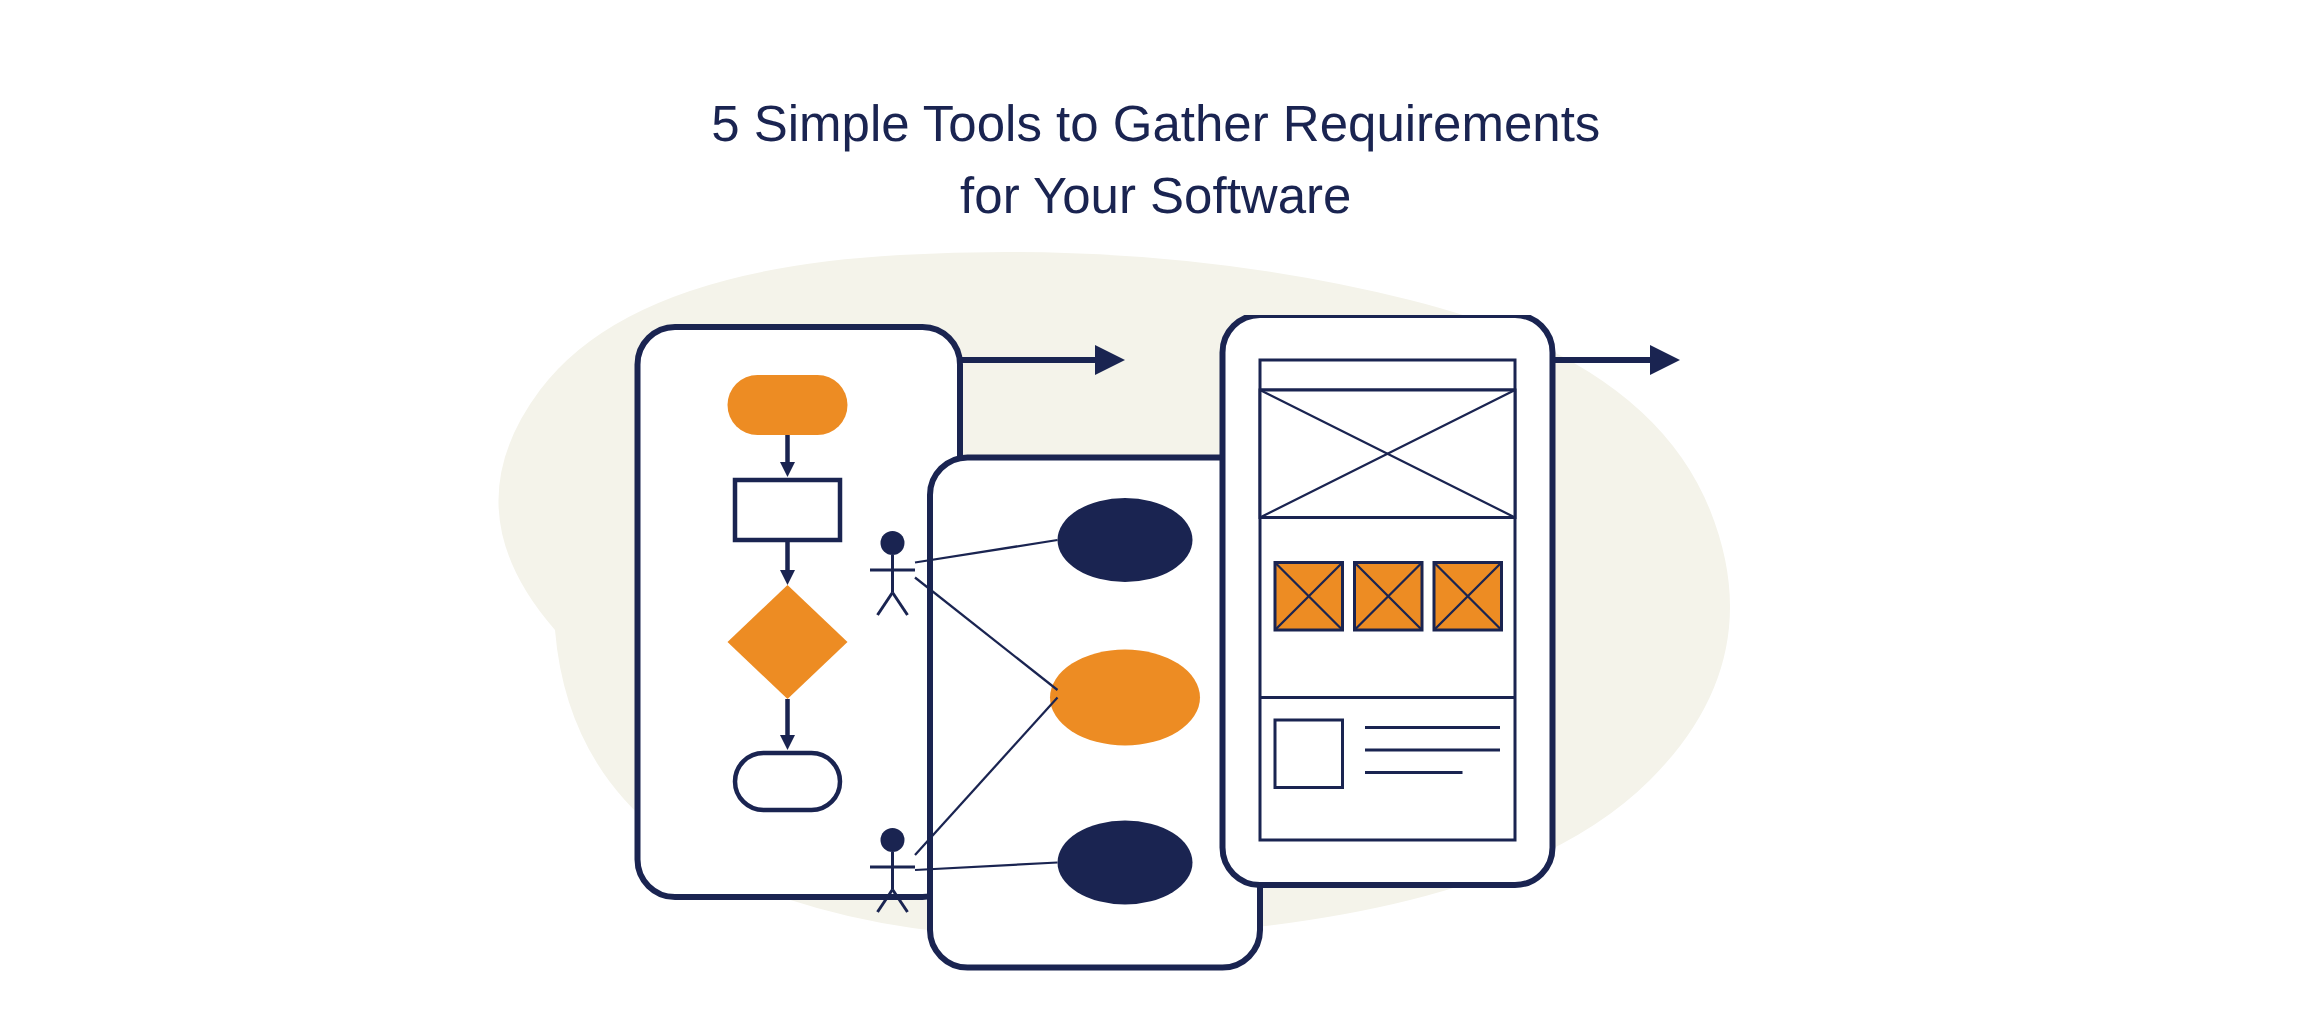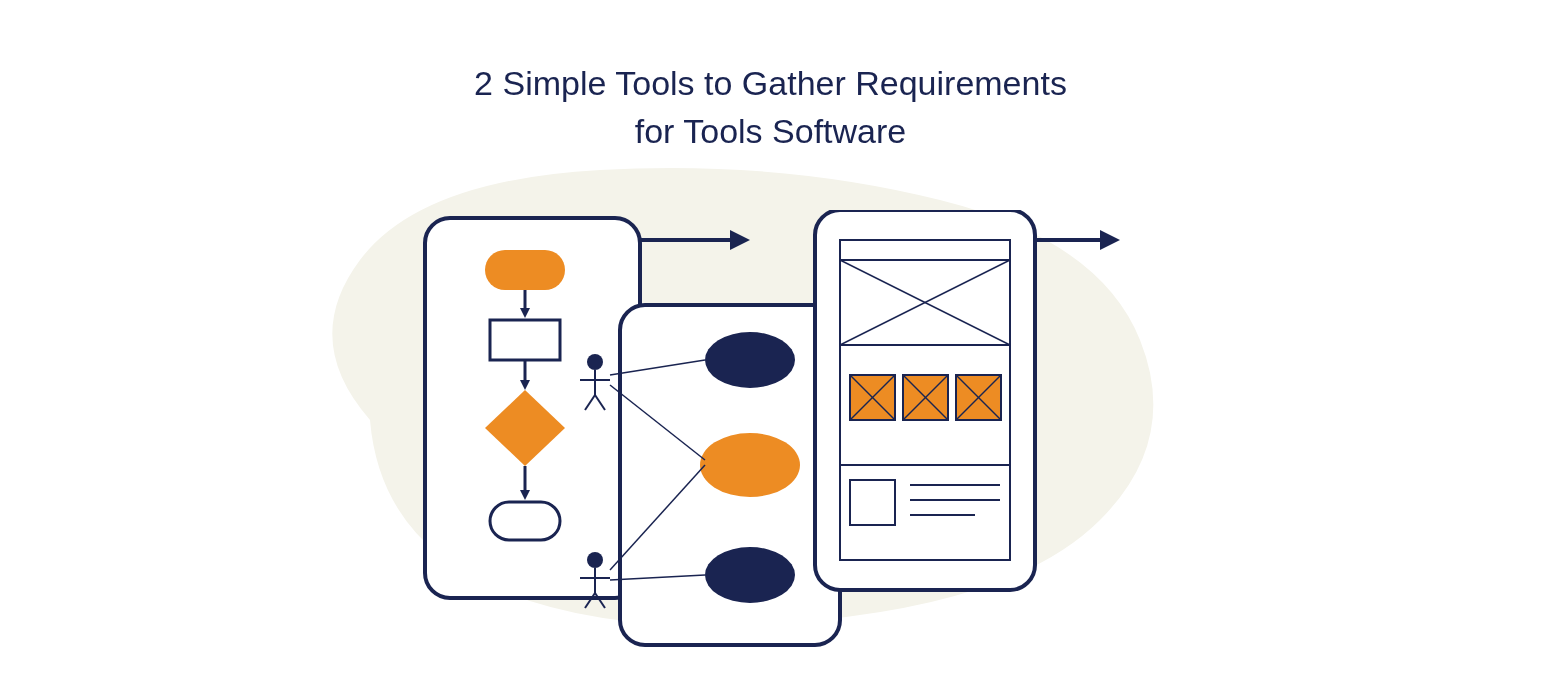--- a/index.html
+++ b/index.html
@@ -48,22 +48,22 @@
       width: 720px;
       height: 450px;
       z-index: 5;
     }
   </style>
 </head>
 <body>
 
 <div class="container">
   <h1 class="title">
-    <span>2 Simple Tools to Gather Requirements</span><br>
-    <span>for Tools Software</span>
+    <span>5 Simple Tools to Gather Requirements</span><br>
+    <span>for Your Software</span>
   </h1>
 
   <svg class="blob-bg" viewBox="0 0 1000 520">
     <path d="M 150 280 Q 80 200 140 120 Q 200 40 380 30 Q 560 20 720 60 Q 880 100 920 200 Q 960 300 880 380 Q 800 460 600 480 Q 400 500 280 450 Q 160 400 150 280 Z" fill="#f4f3ea"></path>
   </svg>
 
   <svg class="illustration" viewBox="0 0 720 450">
 
     <g>
       <line x1="180" y1="30" x2="310" y2="30" stroke="#1a2451" stroke-width="4"></line>

